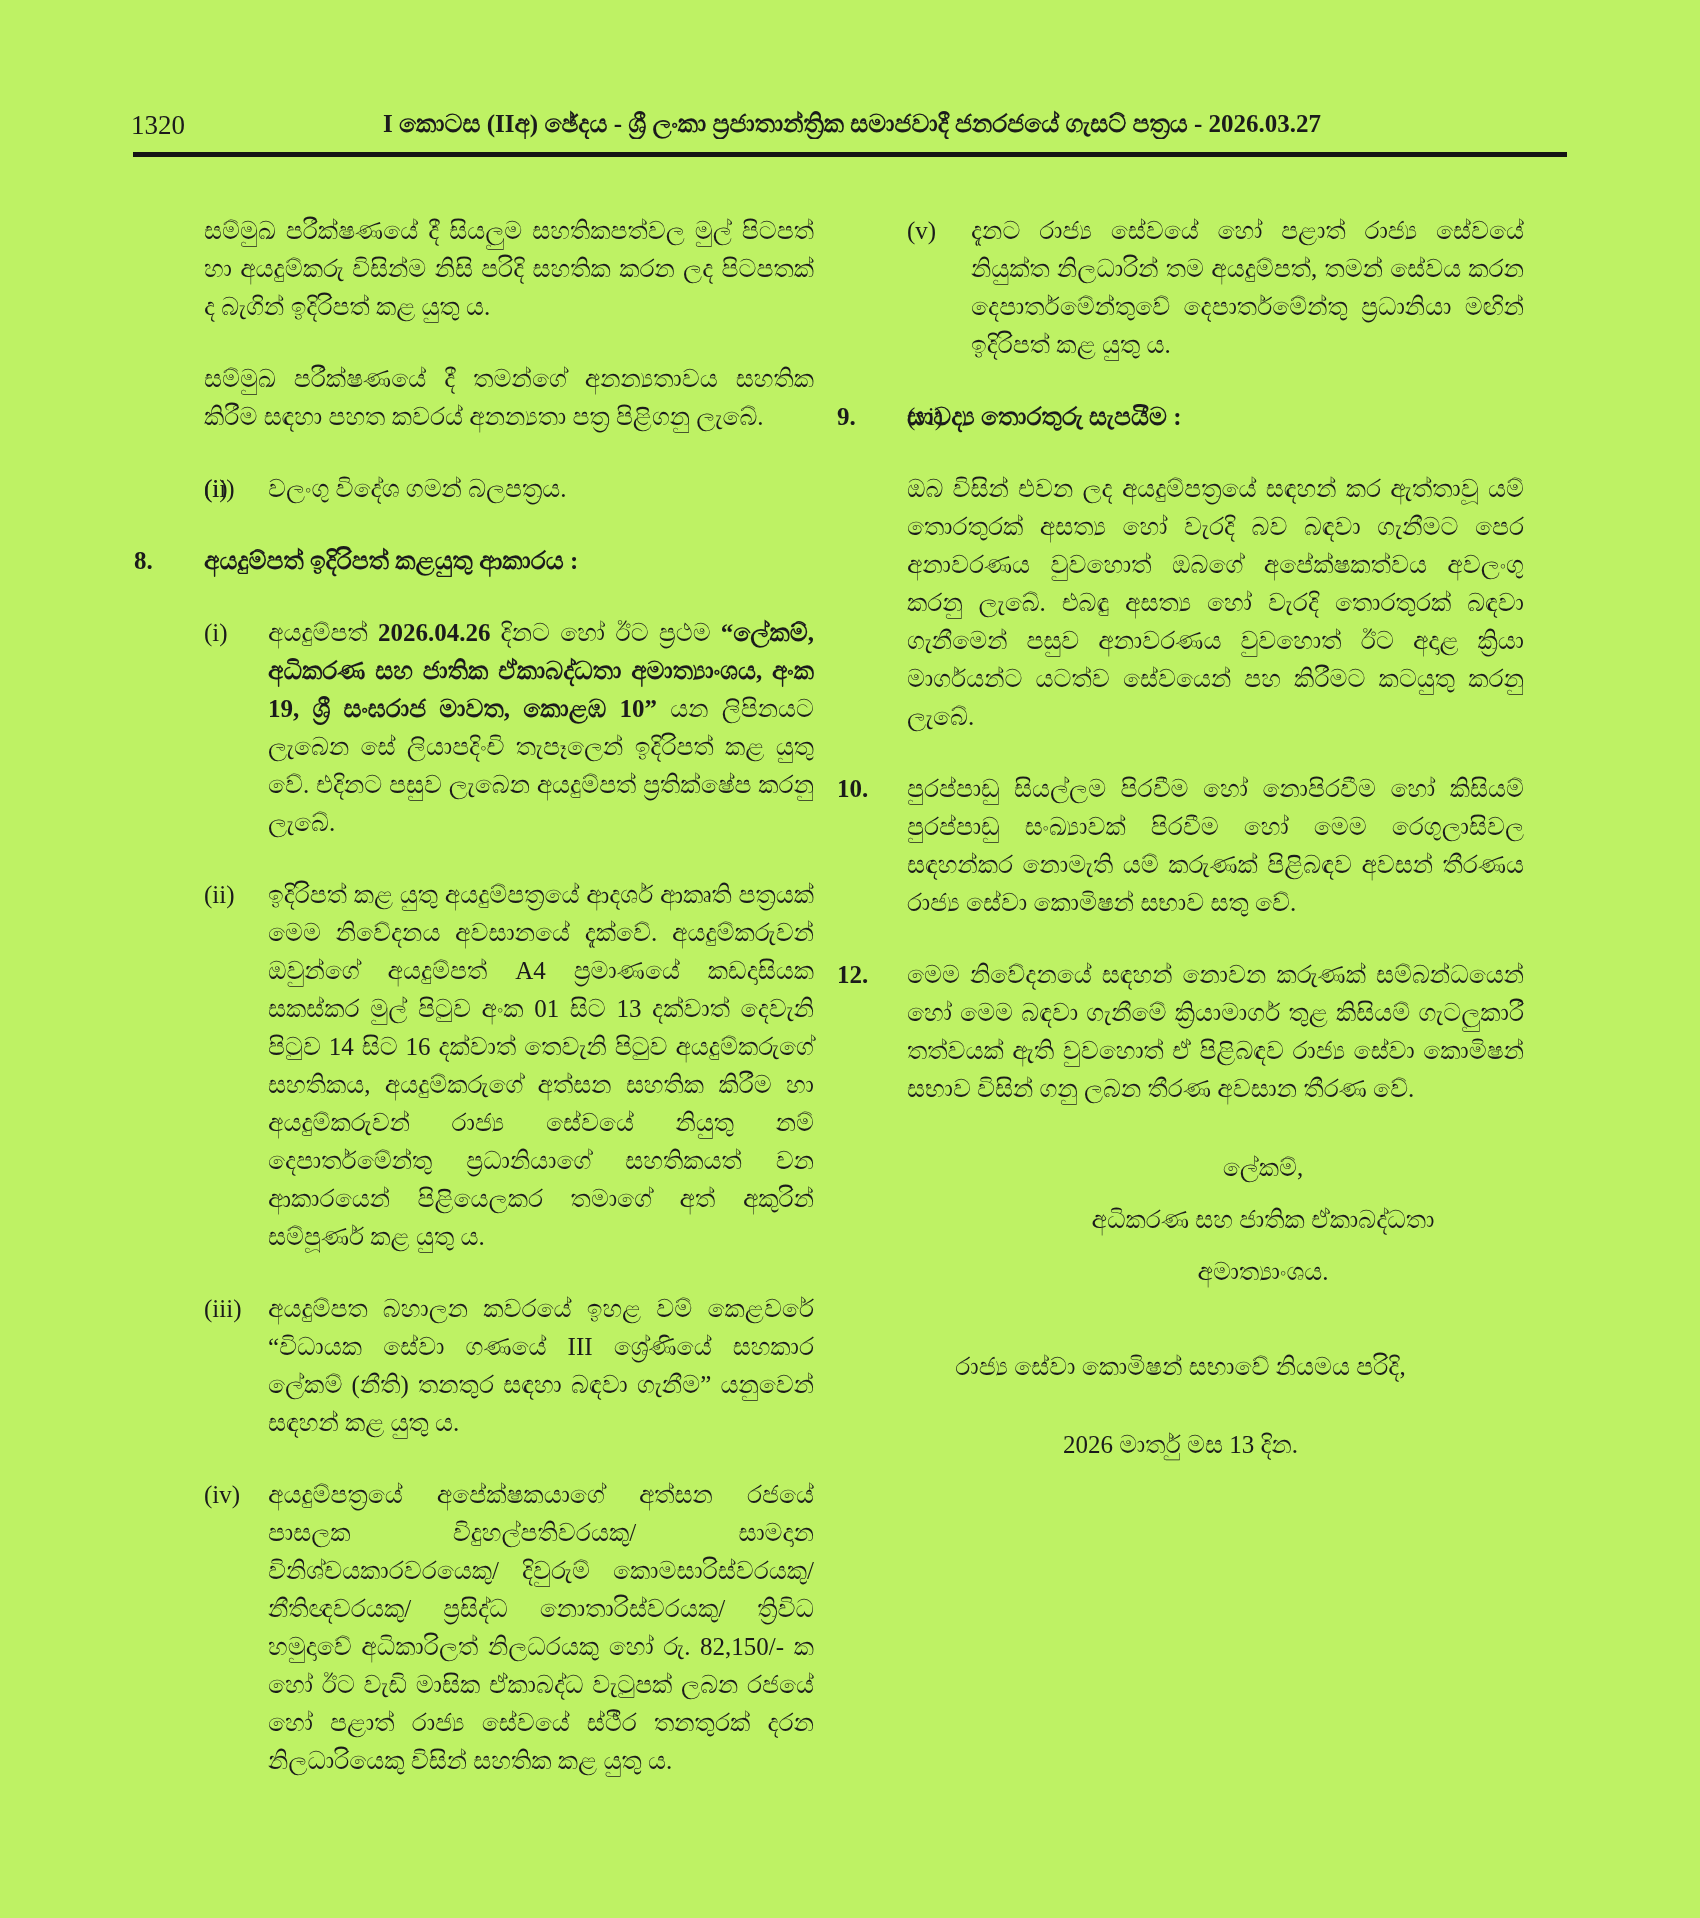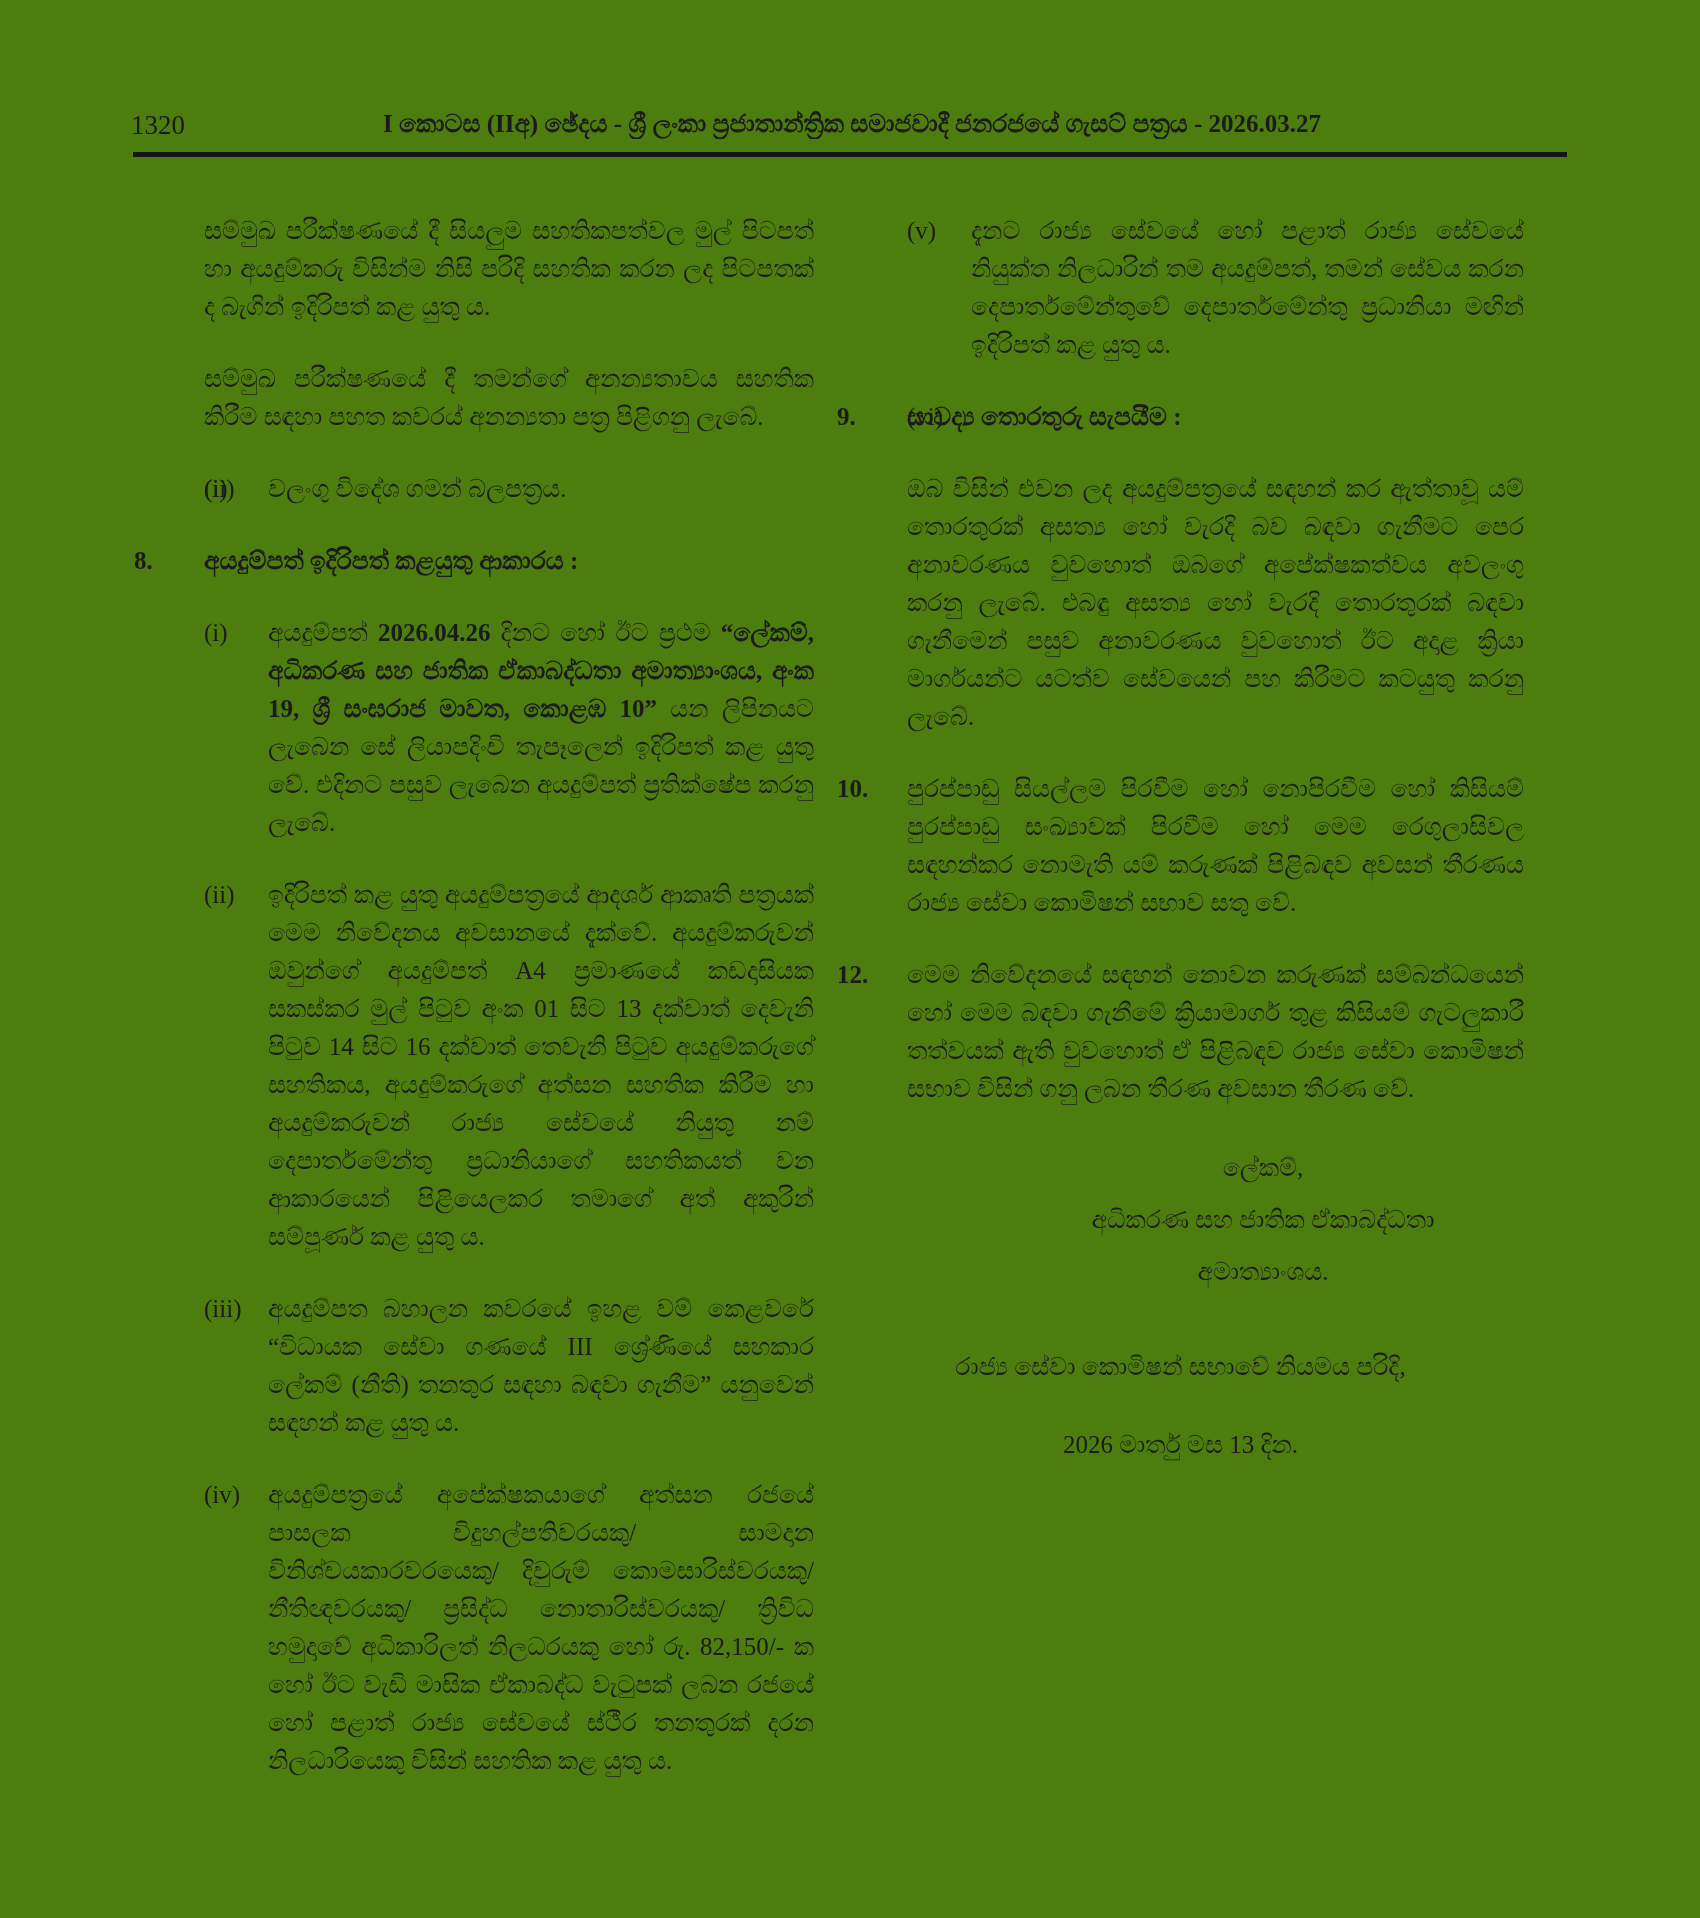--- a/index.html
+++ b/index.html
@@ -1,20 +1,20 @@
 <!DOCTYPE html>
 <html><head>
 <meta charset="utf-8">
 <style>
   html,body { margin:0; padding:0; background:#e8e8e8; }
   .page {
     position:relative;
     width:1700px; height:1918px;
     margin:0 auto;
-    background:#4d7c0f;
+    background:#bef264;
     color:#1b1b1b;
     font-family:"Liberation Serif","DejaVu Serif",serif;
     overflow:hidden;
   }
   
   .header-row { position:absolute; top:104px; left:0; width:1700px; height:44px; }
   .page-number { position:absolute; left:131px; top:6px; font-size:27px; }
   .header-title {
     position:absolute; left:180px; right:176px; top:6px;
     text-align:center; font-weight:bold; font-size:25px;

